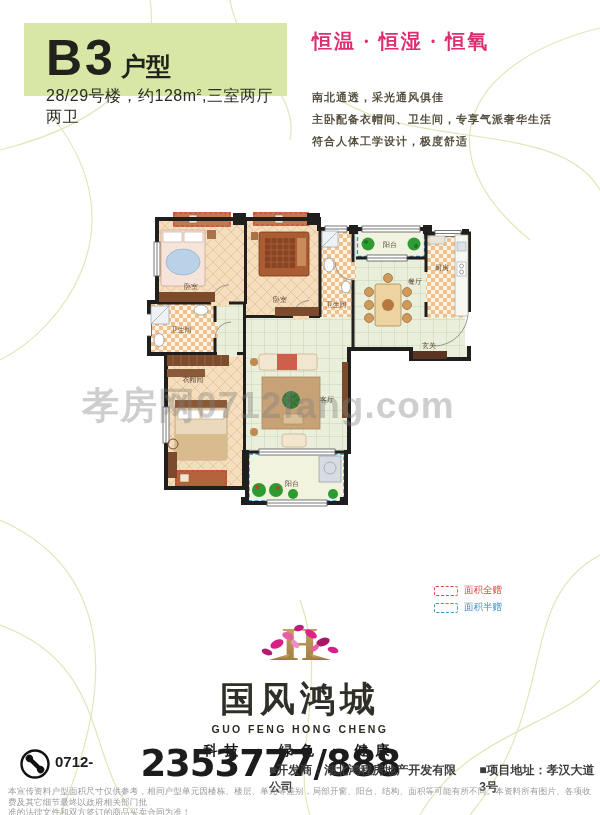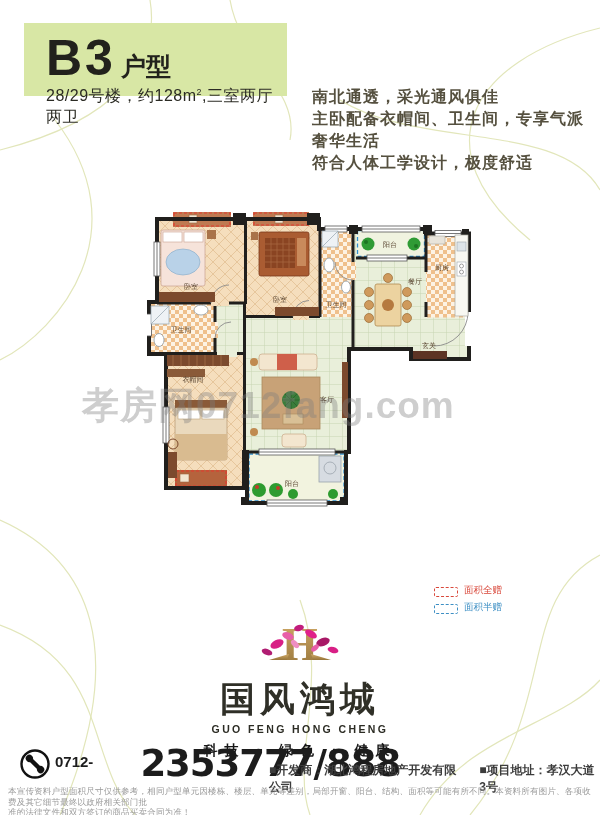--- a/index.html
+++ b/index.html
@@ -12,33 +12,33 @@
   .type-badge{left:24px;top:23px;width:263px;height:73px;background:#d8e7a5;
               padding:10px 0 0 22px;box-sizing:border-box;}
   .type-line{display:flex;align-items:baseline;color:#22221c;}
   .type-code{font-size:50px;font-weight:600;letter-spacing:3px;line-height:1.0;}
   .type-suffix{font-size:25px;font-weight:700;margin-left:5px;}
   .type-sub{font-size:16px;color:#2b2b24;margin-top:3px;letter-spacing:0.5px;}
   .type-sub sup{font-size:9px;}
 
   .slogan{left:312px;top:28px;font-size:20px;font-weight:700;color:#dd2e72;
           letter-spacing:2px;font-family:"Liberation Serif",serif;}
-  .desc{left:312px;top:86px;font-size:16px;color:#55503f;line-height:22px;
+  .desc{left:312px;top:86px;font-size:11px;color:#55503f;line-height:22px;
         letter-spacing:1px;font-family:"Liberation Serif",serif;font-weight:700;}
 
   
   .plan{left:147px;top:202px;}
 
   
   .watermark{left:82px;top:381px;font-size:37px;font-weight:700;white-space:nowrap;
              color:rgba(125,125,125,0.38);letter-spacing:1px;z-index:2;}
 
   
   .legend{left:434px;top:584px;}
-  .legend-row{display:flex;align-items:flex-end;margin-bottom:4px;}
+  .legend-row{display:flex;align-items:center;margin-bottom:4px;}
   .legend-swatch{width:22px;height:8px;border-radius:2px;margin-right:6px;}
   .sw-red{border:1.5px dashed #d9483b;}
   .sw-blue{border:1.5px dashed #3d8fc4;}
   .legend-label{font-size:9.5px;}
   .lg-red{color:#d9483b;} .lg-blue{color:#3d8fc4;}
 
   
   .logo{left:0;top:614px;width:600px;text-align:center;}
   .logo-cn{font-size:35px;font-weight:800;letter-spacing:5px;color:#2f2f27;margin-top:-2px;}
   .logo-en{font-size:10.5px;font-weight:700;letter-spacing:2.4px;color:#2c2c24;margin-top:0;}
@@ -77,20 +77,21 @@
   <div class="layer type-badge">
     <div class="type-line">
       <span class="type-code">B3</span>
       <span class="type-suffix">户型</span>
     </div>
     <div class="type-sub">
       <span>28/29号楼，约128m</span><sup>2</sup><span>,三室两厅两卫</span>
     </div>
   </div>
 
+  <div class="layer slogan">恒温 · 恒湿 · 恒氧</div>
   <div class="layer desc">
     <div>南北通透，采光通风俱佳</div>
     <div>主卧配备衣帽间、卫生间，专享气派奢华生活</div>
     <div>符合人体工学设计，极度舒适</div>
   </div>
 
   <svg class="layer plan" width="330" height="305" viewBox="0 0 330 305">
     <defs>
       <pattern id="pchk" width="8" height="8" patternUnits="userSpaceOnUse">
         <rect width="8" height="8" fill="#fdf3e4"></rect>

